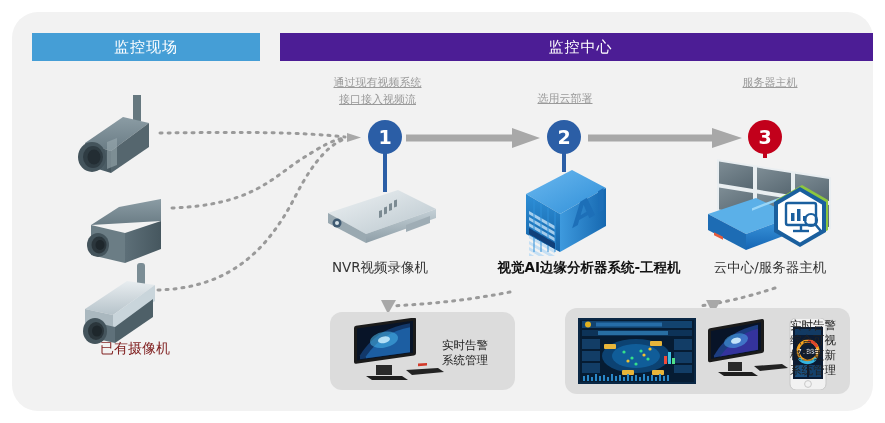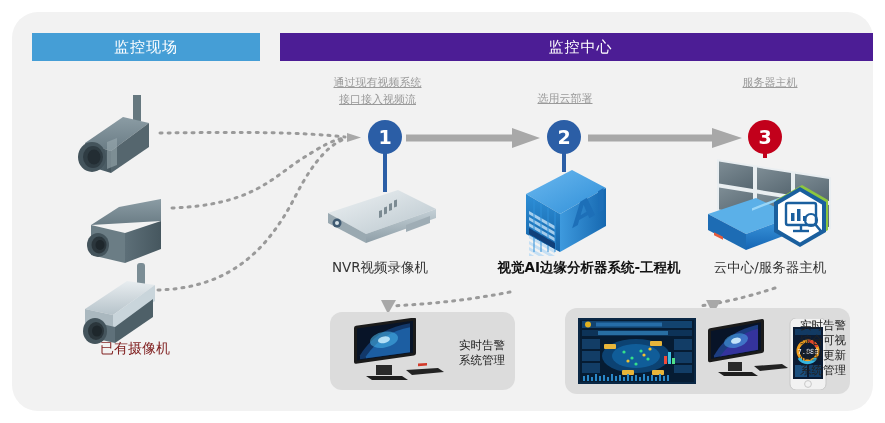--- a/index.html
+++ b/index.html
@@ -112,21 +112,21 @@
     background: #dcdcdc;
     border-radius: 12px;
   }
   .gp-left  { left: 330px; top: 312px; width: 185px; height: 78px; }
   .gp-right { left: 565px; top: 308px; width: 285px; height: 86px; }
   .gp-text {
     position: absolute;
     color: #222222;
     font-size: 11.5px;
     line-height: 15px;
-    text-align: right;
+    text-align: center;
     white-space: nowrap;
   }
   .gpt-left  { left: 425px; top: 338px; width: 80px; }
   .gpt-right { left: 780px; top: 318px; width: 66px; }
 </style>
 </head>
 <body>
 
 <div id="stage">
 

